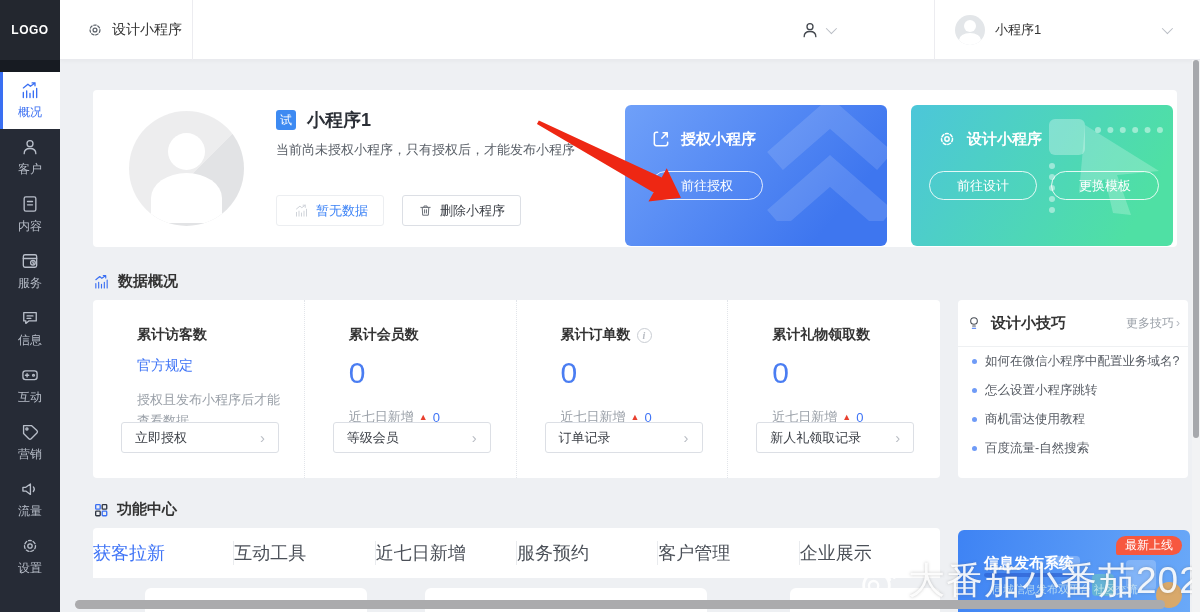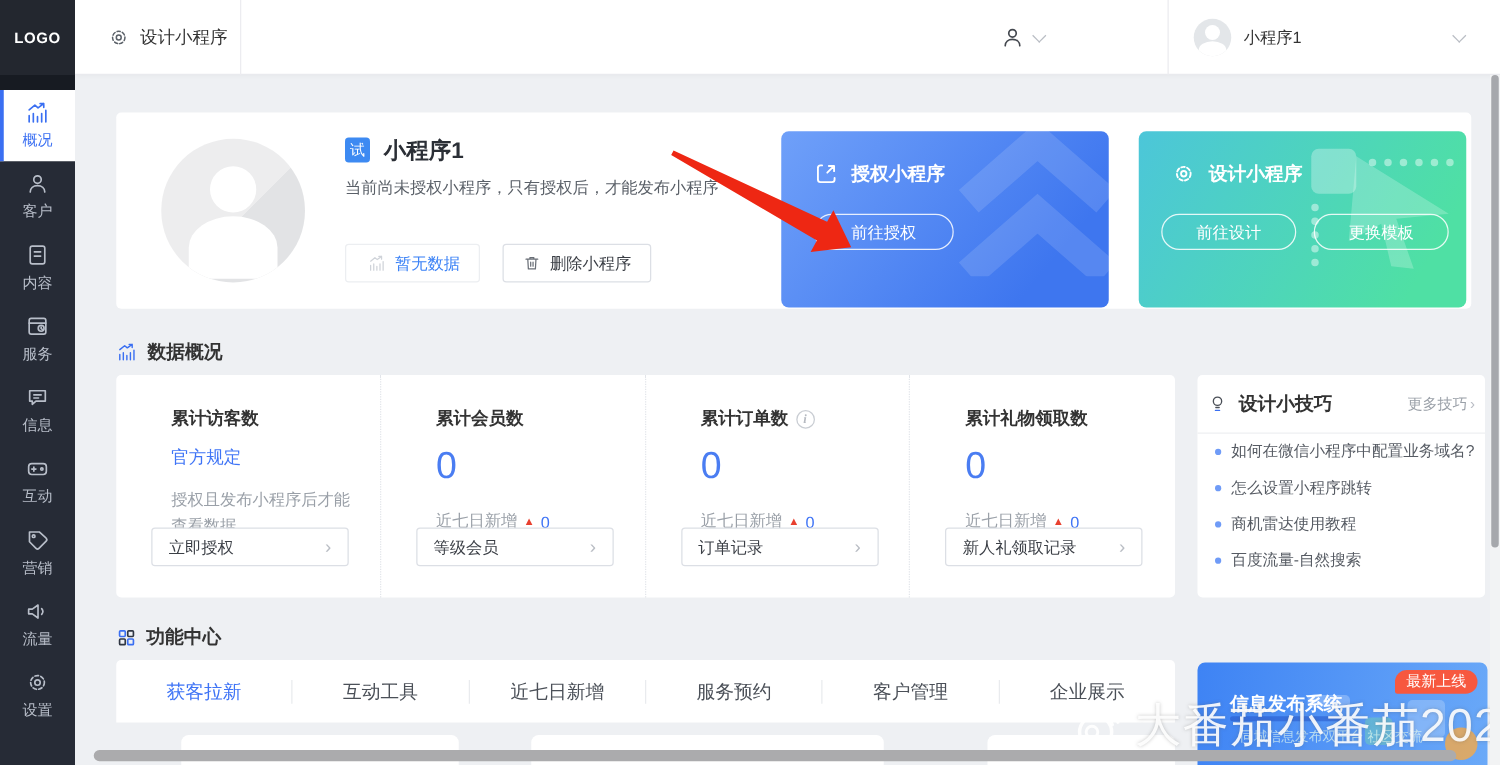--- a/index.html
+++ b/index.html
@@ -91,28 +91,28 @@
   #tips-head .ic { width:16px; height:16px; color:#4a4f57; }
   #tips-title { font-size:15px; font-weight:600; color:#333; }
   #tips-more { margin-left:auto; font-size:12px; color:#9aa0a8; cursor:pointer; display:flex; align-items:center; gap:2px;}
   .tip-item { display:flex; align-items:center; gap:8px; padding:6px 14px; font-size:12.5px; color:#565b63; cursor:pointer; white-space:nowrap;}
   .tip-item:first-of-type { margin-top:7px; }
   .tip-dot { width:5px; height:5px; border-radius:50%; background:#6f9bf7; flex:0 0 auto;}
 
   
   #tabs-card { left:93px; top:528px; width:847px; height:50px; border-radius:4px 4px 0 0;}
   #tabs-row { display:flex; height:50px; align-items:center; }
-  .tab { flex:1; text-align:center; font-size:15px; color:#4b5058; cursor:pointer; border-right:1px solid #e9ebee; }
+  .tab { flex:1; text-align:left; font-size:18px; color:#4b5058; cursor:pointer; border-right:1px solid #e9ebee; }
   .tab:last-child { border-right:none; }
   .tab.active { color:#3f74f6; }
   .ghost-card { position:absolute; top:588px; height:24px; background:#fff; border-radius:6px 6px 0 0; }
 
   
   #banner { left:958px; top:530px; width:232px; height:82px; border-radius:6px 6px 0 0;
-    background:linear-gradient(100deg,#3e83f4 0%,#6aa9f8 100%); overflow:hidden; }
+    background:linear-gradient(100deg,#3e83f4 0%,#6aa9f8 100%); overflow:hidden;font-family:Liberation Serif, serif; }
   #banner-badge { position:absolute; right:8px; top:6px; height:19px; padding:0 9px; background:#f7583f; color:#fff;
     font-size:12px; border-radius:10px 10px 10px 2px; display:flex; align-items:center; }
   #banner-title { position:absolute; left:26px; top:24px; font-size:15px; font-weight:700; color:#fff; z-index:2;}
   #banner-title:after { content:""; position:absolute; left:0; right:0; bottom:-4px; height:4px; background:rgba(38,86,200,.55); border-radius:2px;}
   #banner-sub { position:absolute; left:34px; top:52px; font-size:11px; color:rgba(235,255,240,.65); z-index:1; }
   .banner-art { position:absolute; background:rgba(255,255,255,.18); border-radius:4px; }
 
   
   #watermark { left:858px; top:556px; display:flex; align-items:center; gap:6px; z-index:9; pointer-events:none;
     color:rgba(255,255,255,.9); text-shadow:0 0 3px rgba(90,90,90,.35); }

